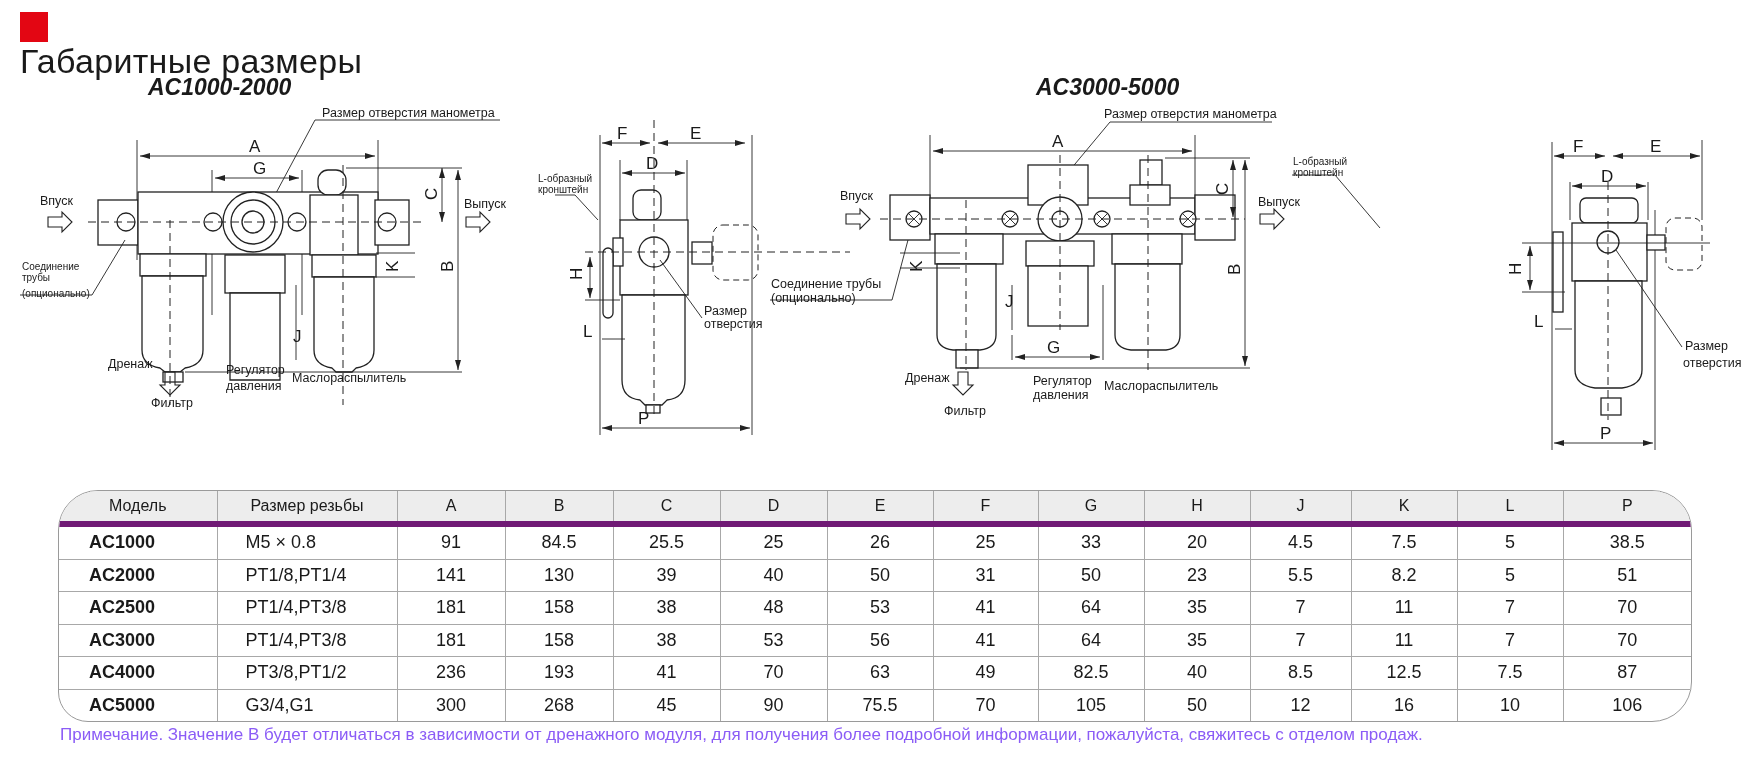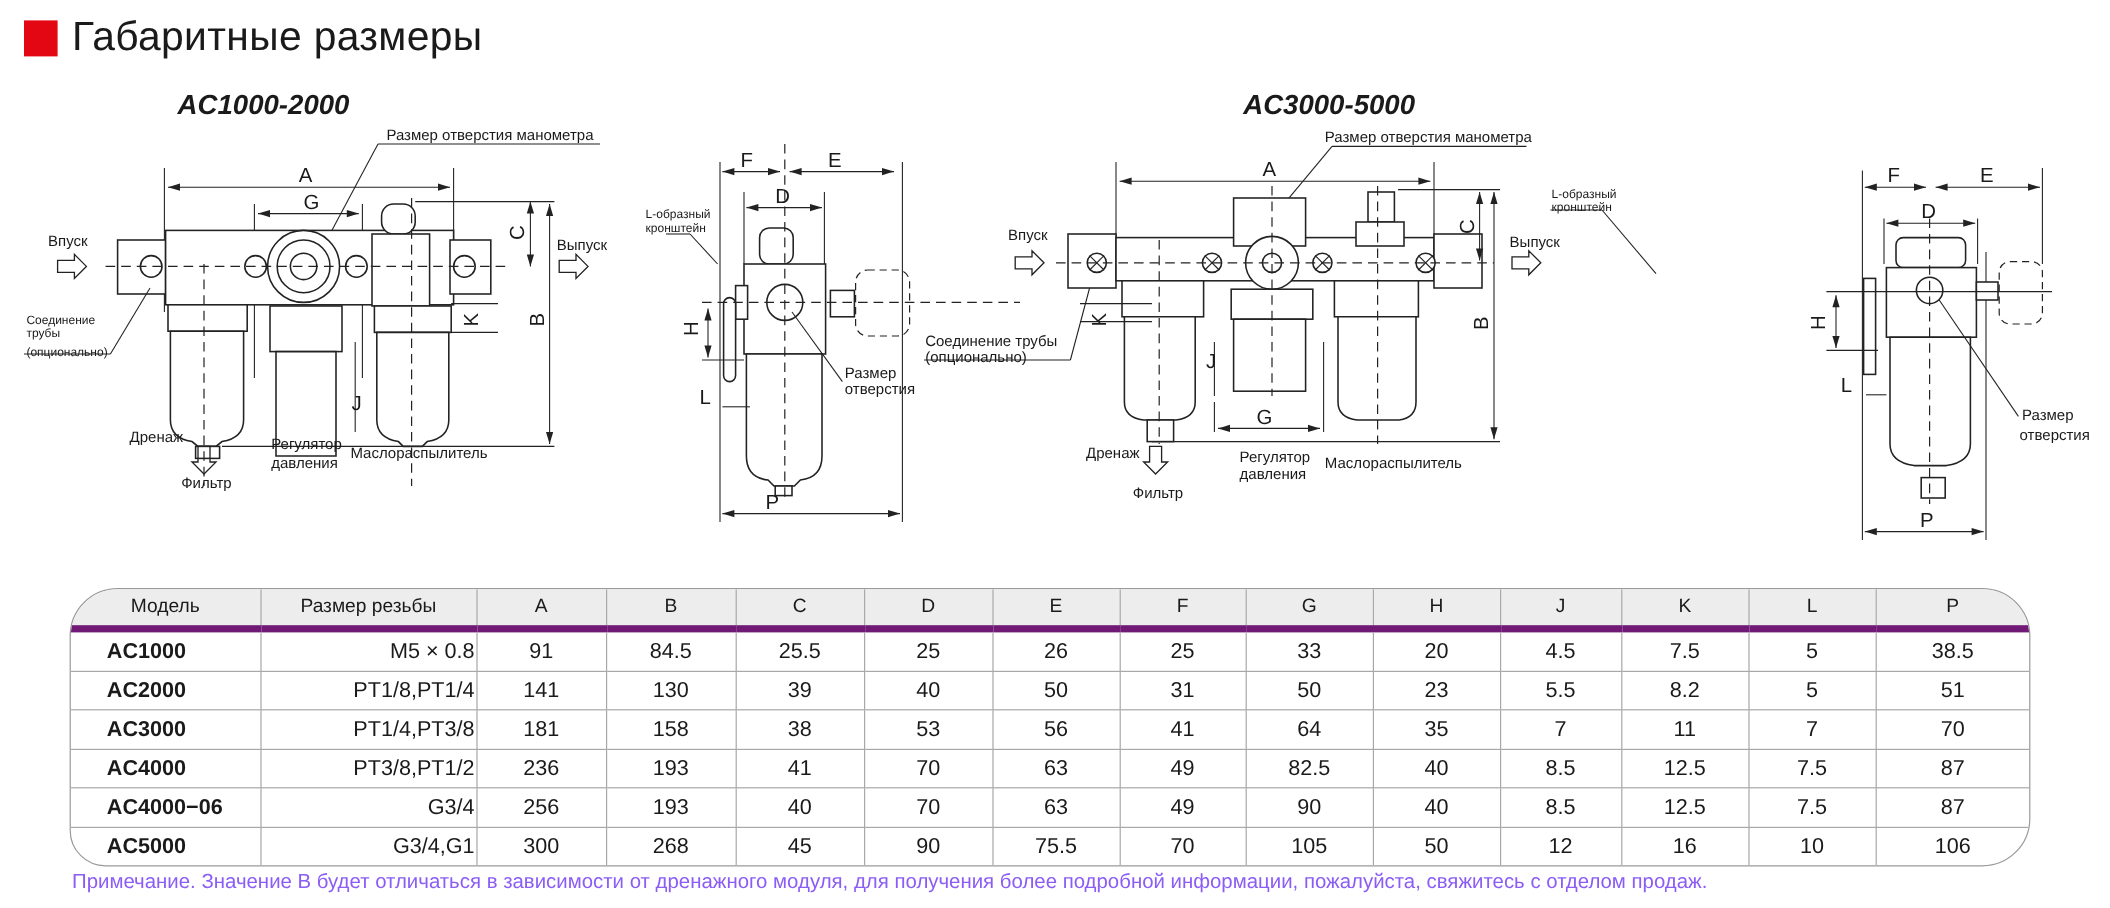--- a/index.html
+++ b/index.html
@@ -1,18 +1,18 @@
 <!DOCTYPE html>
 <html><head>
 <meta charset="utf-8">
 <style>
   html, body { margin: 0; padding: 0; background: #ffffff; }
   body { width: 1758px; height: 757px; position: relative; overflow: hidden;
          font-family: "Liberation Sans", sans-serif; color: #111; }
-  .title-row { position: absolute; left: 20px; top: 12px; display: flex; align-items: center; }
+  .title-row { position: absolute; left: 20px; top: 12px; display: flex; align-items: flex-start; flex-direction: column; }
   .red-square { width: 28px; height: 30px; background: #e30613; margin-right: 12px; }
   .page-title { font-size: 34px; font-weight: normal; color: #1a1a1a; letter-spacing: 0.3px; }
   .group-title { position: absolute; font-size: 23px; font-weight: bold; color: #1a1a1a; font-style: italic; }
   svg.drawing { position: absolute; overflow: visible; }
   svg text { font-family: "Liberation Sans", sans-serif; fill: #1a1a1a; }
   .dim { font-size: 17px; }
   .lbl { font-size: 12.5px; }
   .sml { font-size: 10px; }
   .ln { stroke: #222; stroke-width: 1.1; fill: none; }
   .thin { stroke: #222; stroke-width: 0.9; fill: none; }
@@ -22,21 +22,21 @@
   .table-wrap { position: absolute; left: 58px; top: 490px; width: 1632px; height: 230px;
                 border: 1.5px solid #9a9a9a; border-radius: 40px 40px 40px 30px; overflow: hidden; }
   table.dims { border-collapse: collapse; width: 100%; height: 100%; table-layout: fixed; }
   table.dims th { background: #ededed; font-weight: normal; font-size: 16px; color: #1a1a1a;
                   height: 28px; border-right: 1px solid #a8a8a8; border-bottom: 6px solid #701a75; }
   table.dims td { font-size: 18px; text-align: center; height: 27px; color: #1a1a1a;
                   border-right: 1px solid #a8a8a8; border-bottom: 1px solid #a8a8a8; }
   table.dims tr:last-child td { border-bottom: none; }
   table.dims th:last-child, table.dims td:last-child { border-right: none; }
   table.dims td.model { text-align: left; padding-left: 30px; font-weight: bold; }
-  table.dims td.thread { text-align: right; padding-left: 28px; }
+  table.dims td.thread { text-align: left; padding-left: 28px; }
   .note { position: absolute; left: 60px; top: 725px; font-size: 17px; color: #8b5cf6; }
 </style>
 </head>
 <body>
 
 <div class="title-row">
   <div class="red-square" style="background: rgb(227, 6, 19);"></div>
   <div class="page-title">Габаритные размеры</div>
 </div>
 
@@ -373,20 +373,36 @@
           <td>50</td>
           <td>31</td>
           <td>50</td>
           <td>23</td>
           <td>5.5</td>
           <td>8.2</td>
           <td>5</td>
           <td>51</td>
         </tr>
         <tr>
+          <td class="model">AC2500</td>
+          <td class="thread">PT1/4,PT3/8</td>
+          <td>181</td>
+          <td>158</td>
+          <td>38</td>
+          <td>48</td>
+          <td>53</td>
+          <td>41</td>
+          <td>64</td>
+          <td>35</td>
+          <td>7</td>
+          <td>11</td>
+          <td>7</td>
+          <td>70</td>
+        </tr>
+        <tr>
           <td class="model">AC3000</td>
           <td class="thread">PT1/4,PT3/8</td>
           <td>181</td>
           <td>158</td>
           <td>38</td>
           <td>53</td>
           <td>56</td>
           <td>41</td>
           <td>64</td>
           <td>35</td>
@@ -405,36 +421,20 @@
           <td>63</td>
           <td>49</td>
           <td>82.5</td>
           <td>40</td>
           <td>8.5</td>
           <td>12.5</td>
           <td>7.5</td>
           <td>87</td>
         </tr>
         <tr>
-          <td class="model">AC4000−06</td>
-          <td class="thread">G3/4</td>
-          <td>256</td>
-          <td>193</td>
-          <td>40</td>
-          <td>70</td>
-          <td>63</td>
-          <td>49</td>
-          <td>90</td>
-          <td>40</td>
-          <td>8.5</td>
-          <td>12.5</td>
-          <td>7.5</td>
-          <td>87</td>
-        </tr>
-        <tr>
           <td class="model">AC5000</td>
           <td class="thread">G3/4,G1</td>
           <td>300</td>
           <td>268</td>
           <td>45</td>
           <td>90</td>
           <td>75.5</td>
           <td>70</td>
           <td>105</td>
           <td>50</td>

